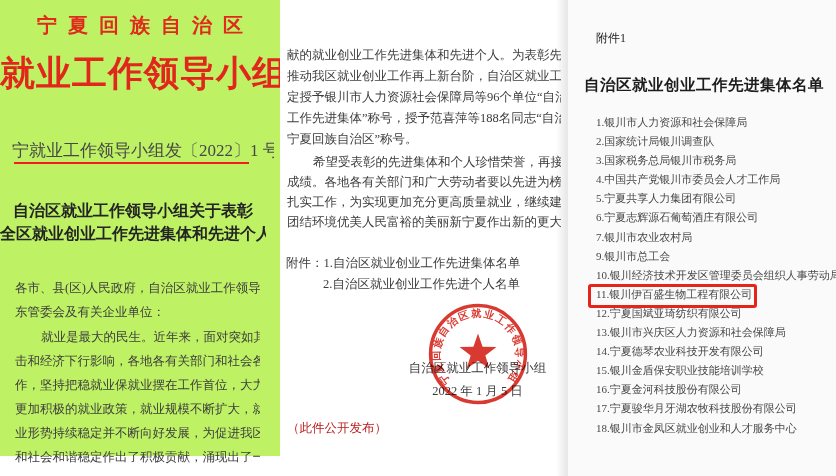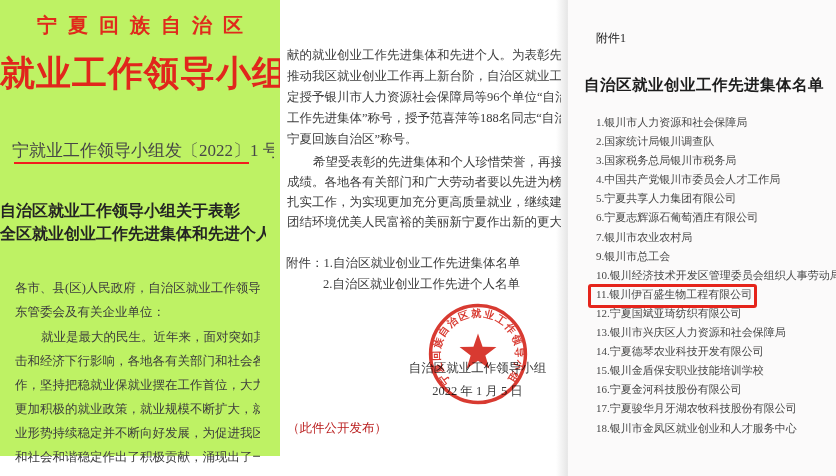--- a/index.html
+++ b/index.html
@@ -13,21 +13,21 @@
   .nowrap{white-space:nowrap;overflow:hidden;}
 
   
   #left-page{left:0;top:0;width:280px;height:456px;background:#bef264;}
   .org-name{left:18px;top:12px;width:244px;text-align:center;
     font-size:20px;font-weight:bold;color:#e02a1c;letter-spacing:11px;text-indent:11px;}
   .doc-type{left:0px;top:50px;width:280px;text-align:center;
     font-size:35px;font-weight:bold;color:#e1261c;letter-spacing:1px;}
   .doc-number{left:0px;top:139px;width:262px;text-align:center;font-size:17px;color:#474747;margin-left:12px;}
   .red-rule{left:14px;top:162px;width:235px;height:2px;background:#f21d1d;}
-  .doc-title{left:0px;top:201px;width:266px;text-align:left;
+  .doc-title{left:0px;top:201px;width:266px;text-align:center;
     font-size:16px;font-weight:bold;color:#242424;}
   .doc-title2{top:224px;}
   .salute-line{left:15px;width:245px;font-size:12.5px;color:#3d3d3d;}
   .body-line{left:15px;width:245px;font-size:12.5px;color:#3d3d3d;height:24px;line-height:24px;}
   .indent{text-indent:26px;}
 
   
   #middle-page{left:280px;top:0;width:288px;height:476px;background:#fff;}
   .mid-line{left:7px;width:274px;font-size:12.5px;color:#3d3d3d;height:21px;line-height:21px;}
   .attach-1{left:6px;top:255px;font-size:12.5px;color:#3d3d3d;}

